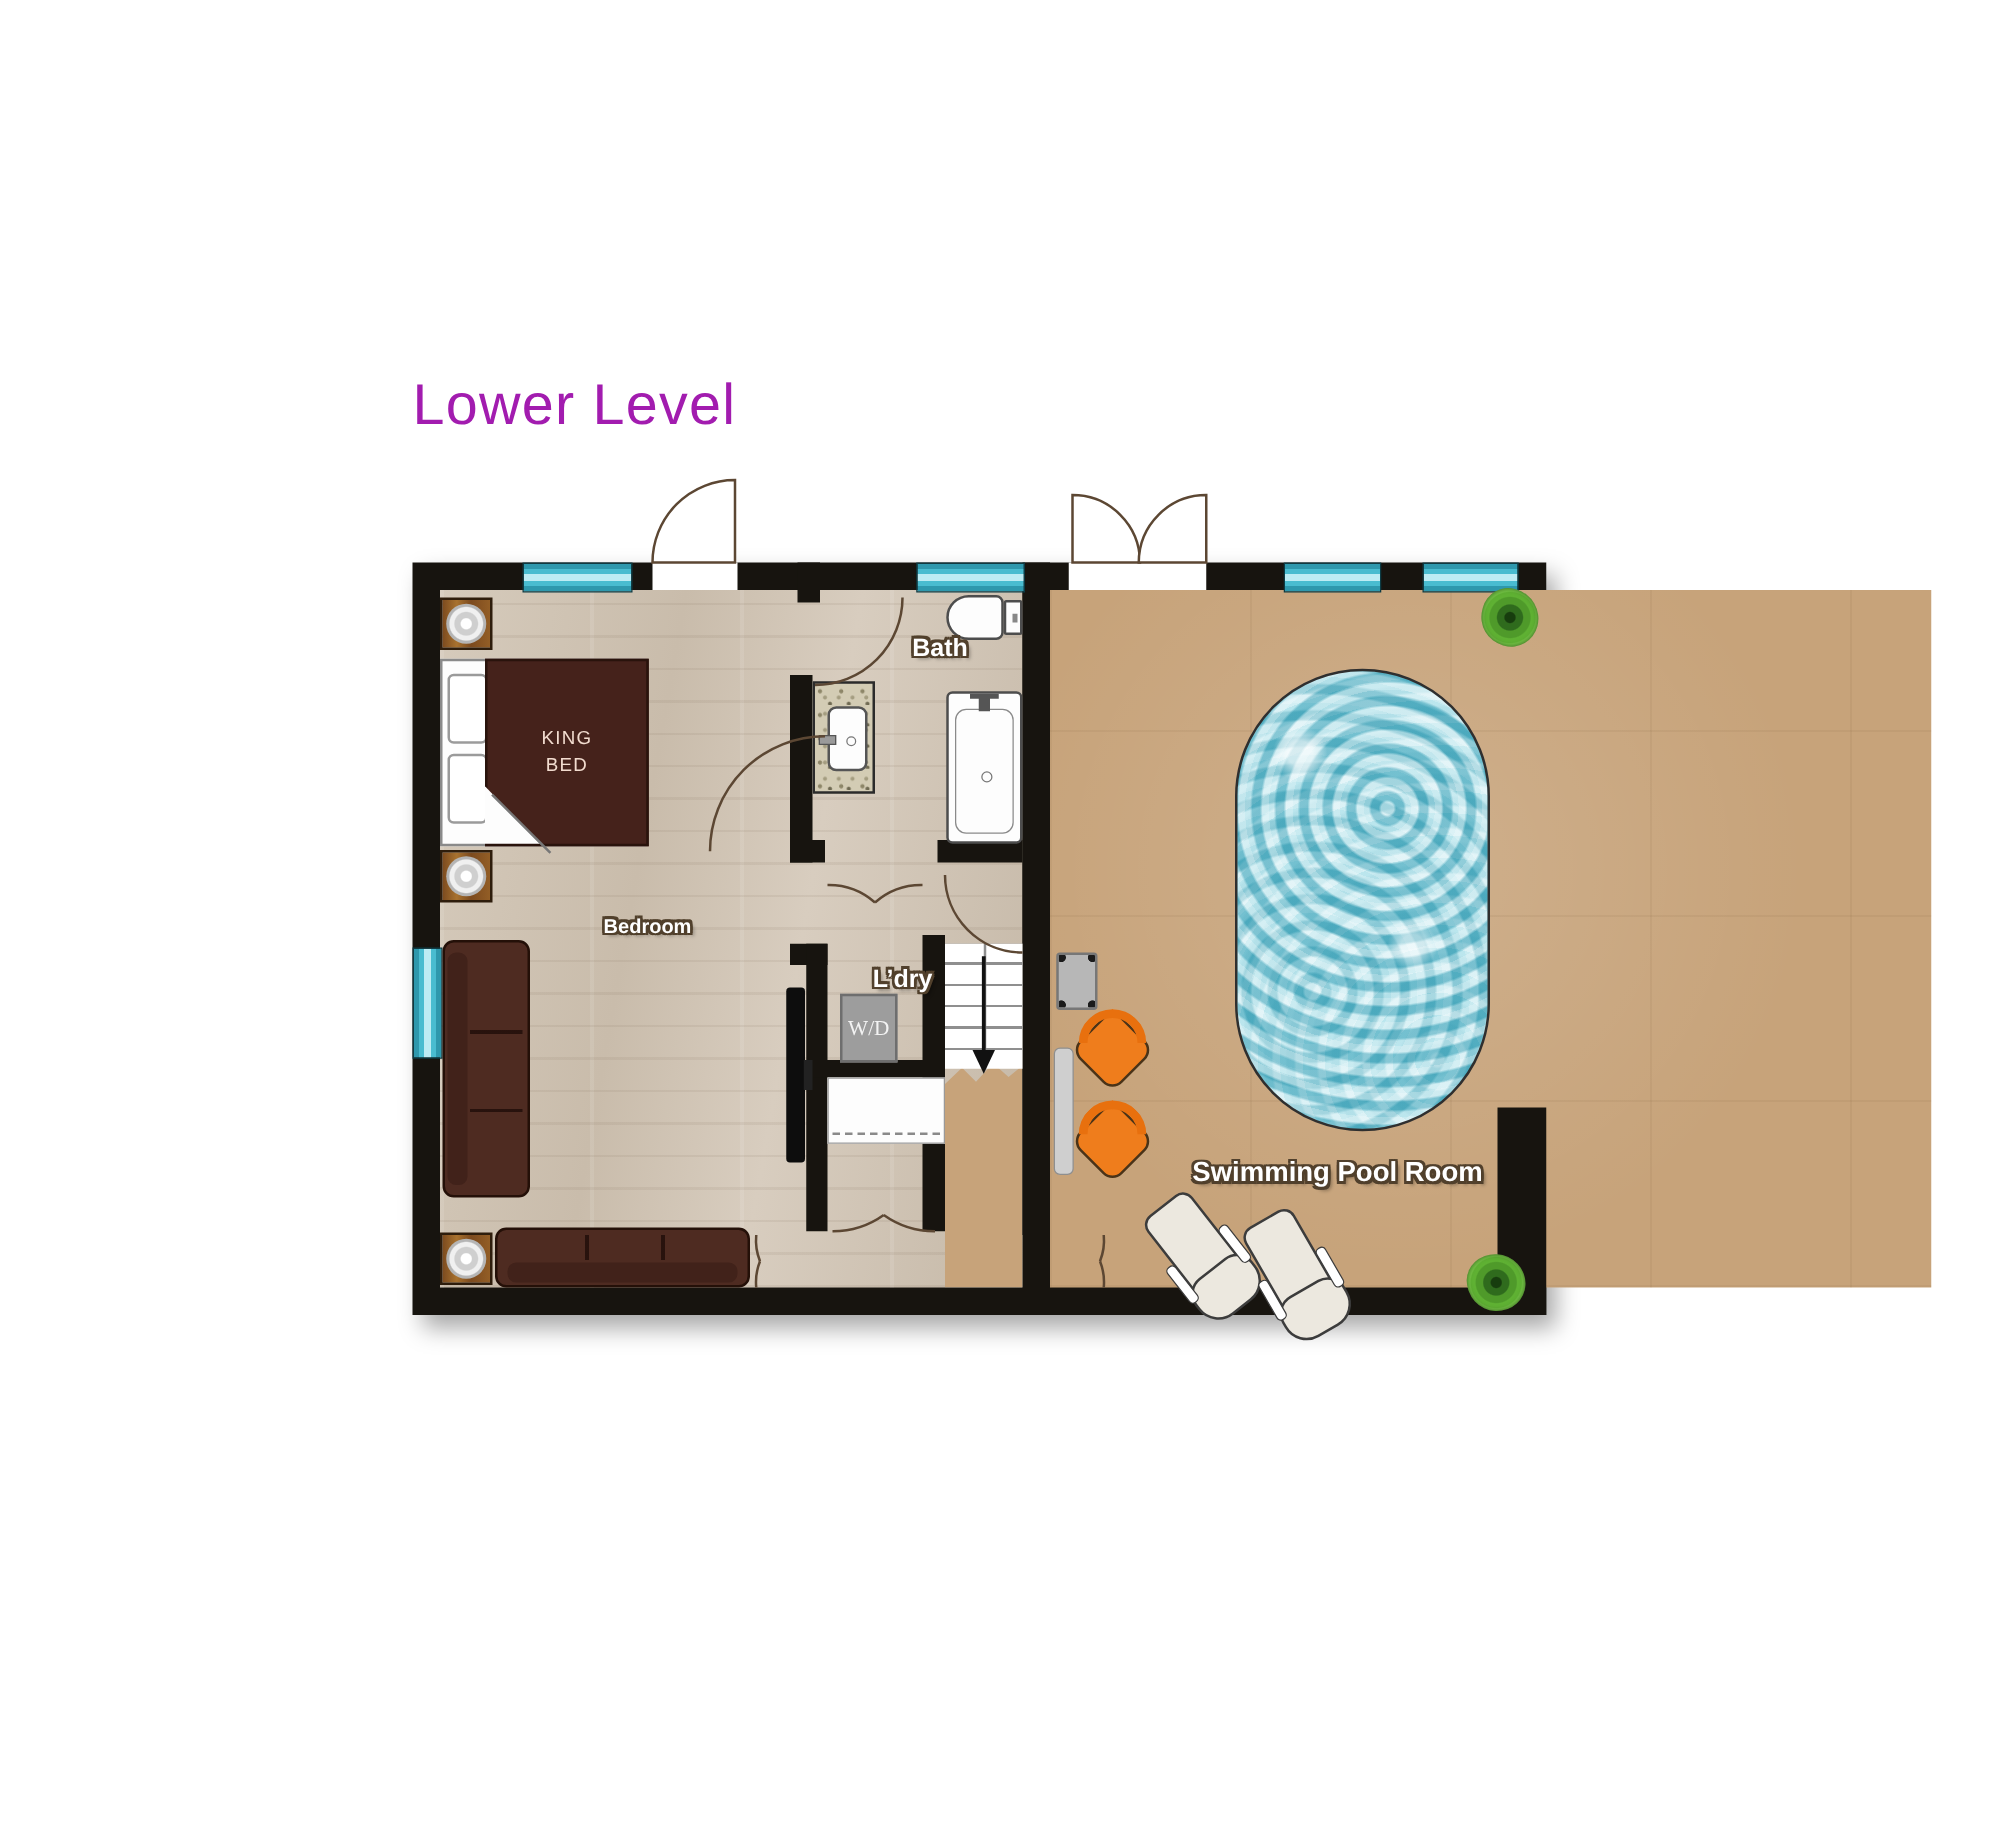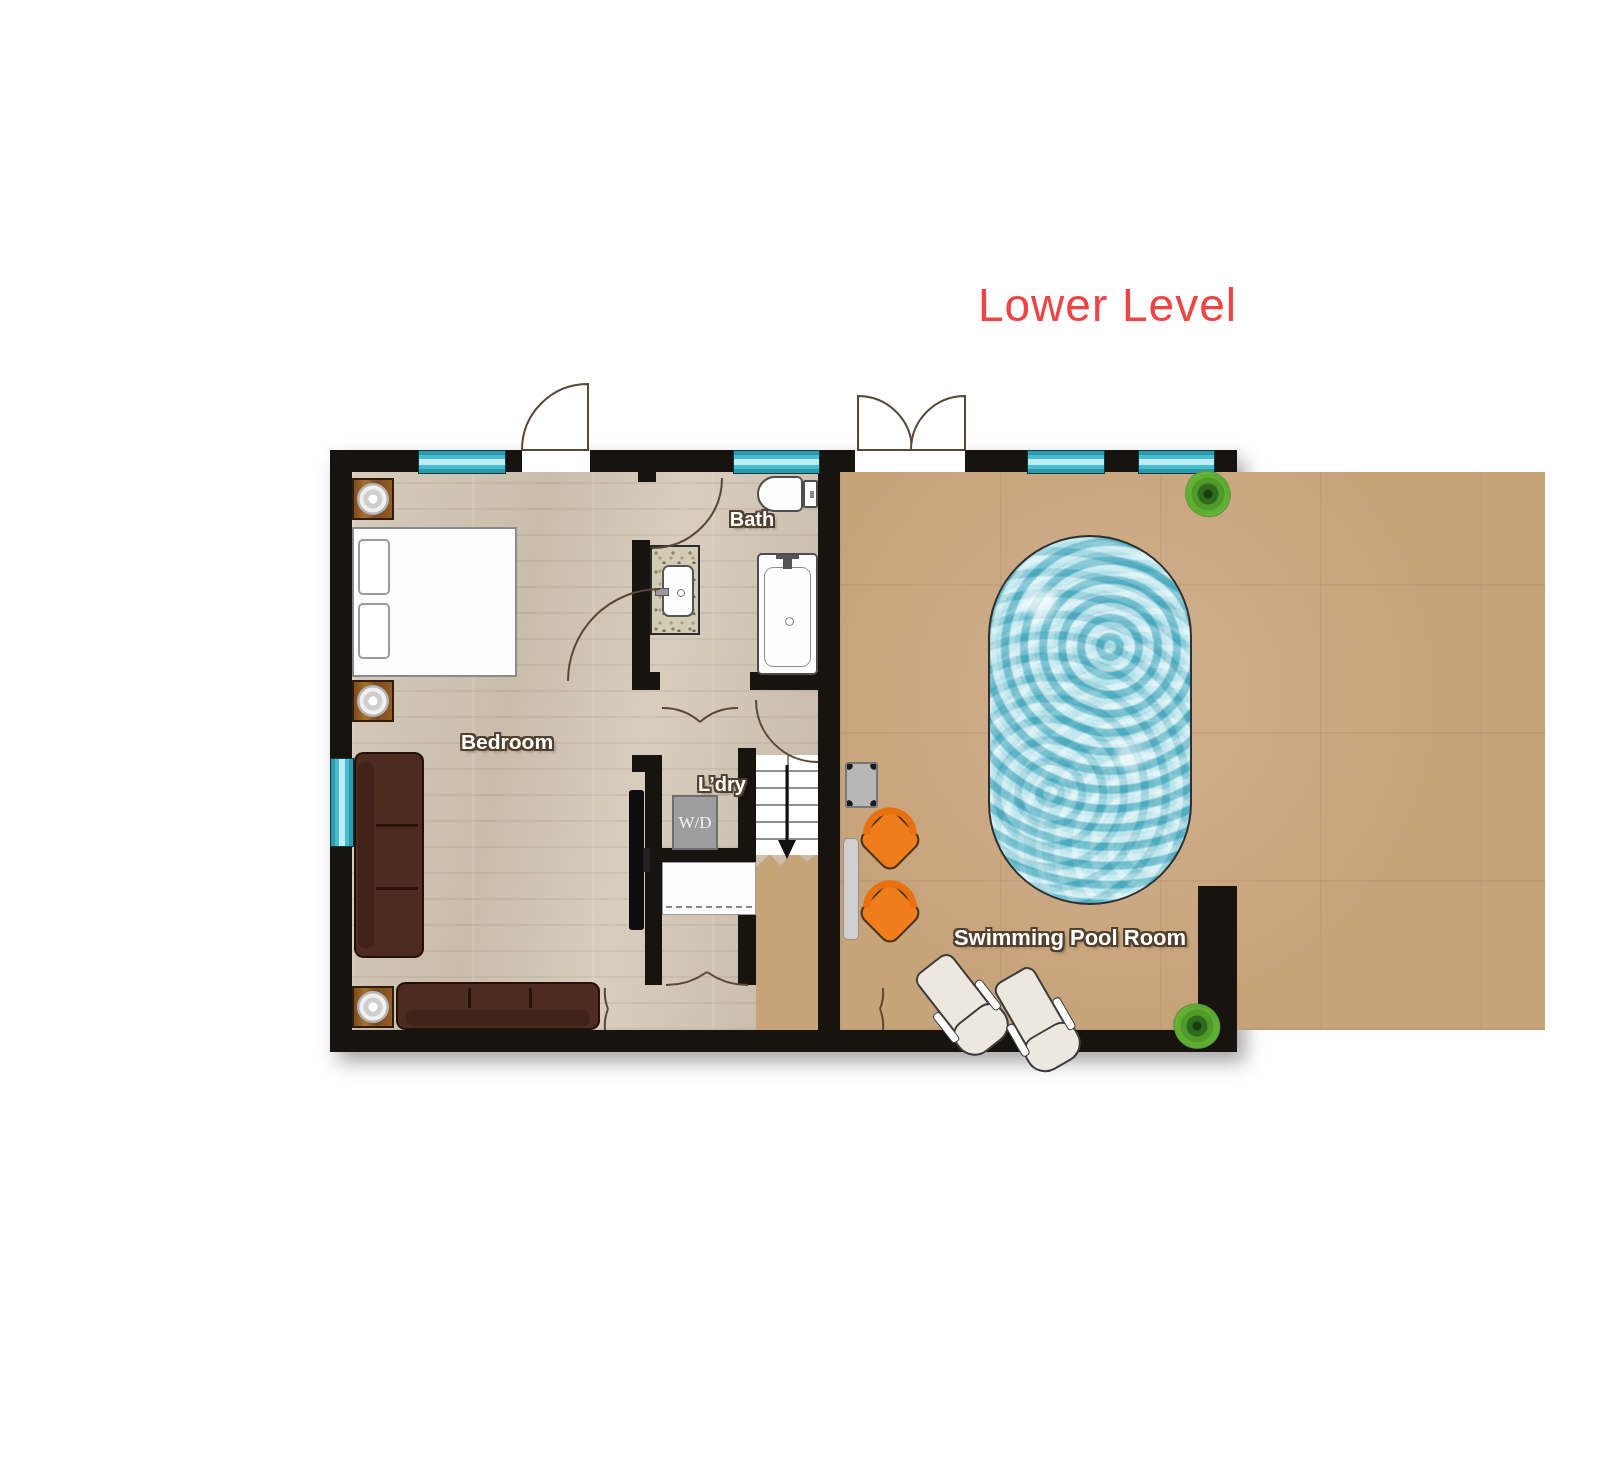--- a/index.html
+++ b/index.html
@@ -1,20 +1,20 @@
 <!DOCTYPE html>
 <html><head>
 <meta charset="utf-8">
 <style>
   html,body{margin:0;padding:0;background:#ffffff;width:1599px;height:1469px;
     font-family:"Liberation Sans", sans-serif; position:relative; overflow:hidden;}
   .abs{position:absolute;}
   
-  .plan-title{position:absolute;left:330px;top:278px;width:907px;text-align:right;
-    font-size:46px;color:#ef4444;letter-spacing:1px;}
+  .plan-title{position:absolute;left:330px;top:296px;width:907px;text-align:left;
+    font-size:46px;color:#a21caf;letter-spacing:1px;}
   
   .plan{position:absolute;left:330px;top:450px;width:907px;height:602px;background:#17140f;
     box-shadow:8px 10px 18px rgba(0,0,0,.35);}
   .wall{position:absolute;background:#17140f;}
   
   .wood{position:absolute;left:22px;top:22px;width:466px;height:558px;
     background:
       repeating-linear-gradient(0deg, rgba(120,100,80,.10) 0 2px, rgba(0,0,0,0) 2px 26px),
       repeating-linear-gradient(90deg, rgba(255,255,255,.10) 0 3px, rgba(0,0,0,0) 3px 120px),
       linear-gradient(100deg,#d6cbbc 0%, #c9bcab 35%, #d8cdbf 60%, #c5b8a7 100%);}
@@ -168,20 +168,28 @@
   <div class="nightstand" style="left:22px;top:230px">
       <div class="lamp"></div>
     </div>
   <div class="nightstand" style="left:22px;top:536px">
       <div class="lamp"></div>
     </div>
 
   <div class="bed">
     <div class="pillow" style="left:4px;top:10px"></div>
     <div class="pillow" style="left:4px;top:74px"></div>
+    <div class="duvet">
+      <div class="bed-text">
+        <div>KING</div>
+        <div>BED</div>
+      </div>
+      <div class="fold"></div>
+      <div class="fold-line"></div>
+    </div>
   </div>
 
   <div class="sofa v" style="left:24px;top:302px;width:70px;height:206px">
     <div class="back"></div>
     <div class="cushions"></div>
   </div>
   <div class="sofa h" style="left:66px;top:532px;width:204px;height:48px">
     <div class="back"></div>
     <div class="cushions"></div>
   </div>
@@ -224,21 +232,21 @@
   </div>
   <div class="lounger" style="left:678px;top:518px;transform:rotate(-30deg)">
     <div class="seat"></div>
     <div class="backrest"></div>
     <div class="arm l"></div>
     <div class="arm r"></div>
   </div>
   <div class="plant" style="left:855px;top:21px;transform:rotate(15deg)"></div>
   <div class="plant" style="left:844px;top:553px;transform:rotate(-20deg)"></div>
 
-  <div class="room-label" style="left:153px;top:292px;font-size:21px">Bedroom</div>
+  <div class="room-label" style="left:164px;top:292px;font-size:16px">Bedroom</div>
   <div class="room-label" style="left:398px;top:69px;font-size:20px">Bath</div>
   <div class="room-label" style="left:368px;top:334px;font-size:20px">L’dry</div>
   <div class="room-label" style="left:716px;top:488px;font-size:22px">Swimming Pool Room</div>
 </div>
 
 <svg class="doors" width="1599" height="1469" viewBox="0 0 1599 1469">
   <g stroke="#5c4733" stroke-width="2" fill="none">
 
     <path d="M 588 450 L 588 384 A 66 66 0 0 0 522 450 Z" fill="#ffffff"></path>
 

